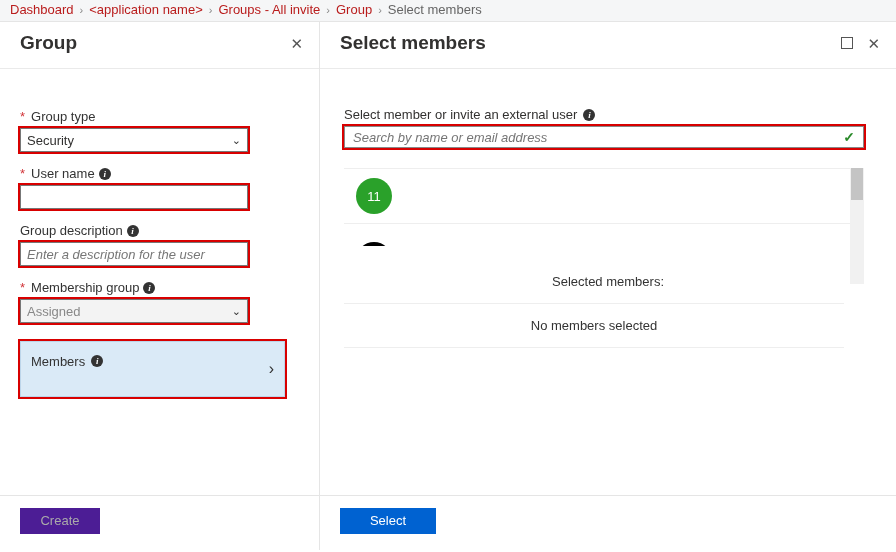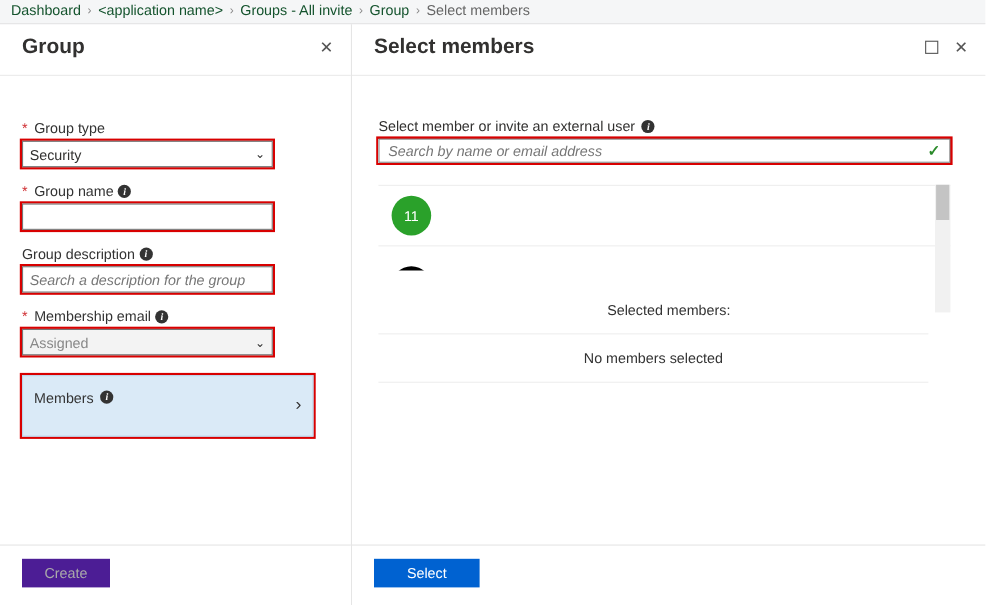--- a/index.html
+++ b/index.html
@@ -14,21 +14,21 @@
   }
   .breadcrumb {
     display: flex;
     align-items: center;
     gap: 6px;
     padding: 2px 10px 4px 10px;
     border-bottom: 1px solid #e5e5e5;
     background: #f5f6f7;
     font-size: 13px;
   }
-  .breadcrumb .link { color: #14532d; cursor: pointer; }
+  .breadcrumb .link { color: #b91c1c; cursor: pointer; }
   .breadcrumb .current { color: #666; }
   .breadcrumb .sep { color: #888; font-size: 11px; }
   .panels {
     display: flex;
     height: calc(100% - 24px);
   }
   .panel-left {
     width: 320px;
     border-right: 1px solid #e5e5e5;
     display: flex;
@@ -215,38 +215,38 @@
         <span class="req">*</span>
         <span>Group type</span>
       </div>
       <div class="select hl-red">
         <span>Security</span>
         <span class="chevron">⌄</span>
       </div>
 
       <div class="field-label">
         <span class="req">*</span>
-        <span>Group name</span>
+        <span>User name</span>
         <span class="info-icon">i</span>
       </div>
       <div class="input hl-red">
         <span></span>
       </div>
 
       <div class="field-label">
         <span>Group description</span>
         <span class="info-icon">i</span>
       </div>
       <div class="input hl-red">
-        <span class="placeholder">Search a description for the group</span>
+        <span class="placeholder">Enter a description for the user</span>
       </div>
 
       <div class="field-label">
         <span class="req">*</span>
-        <span>Membership email</span>
+        <span>Membership group</span>
         <span class="info-icon">i</span>
       </div>
       <div class="select disabled-select hl-red">
         <span>Assigned</span>
         <span class="chevron">⌄</span>
       </div>
 
       <div class="members-tile hl-red">
         <div class="tile-text">
           <span>Members</span>

